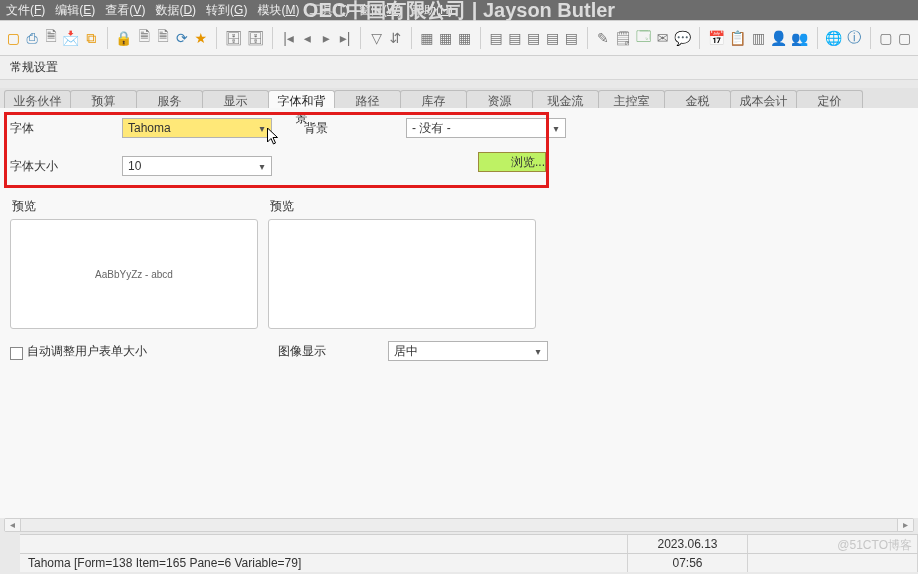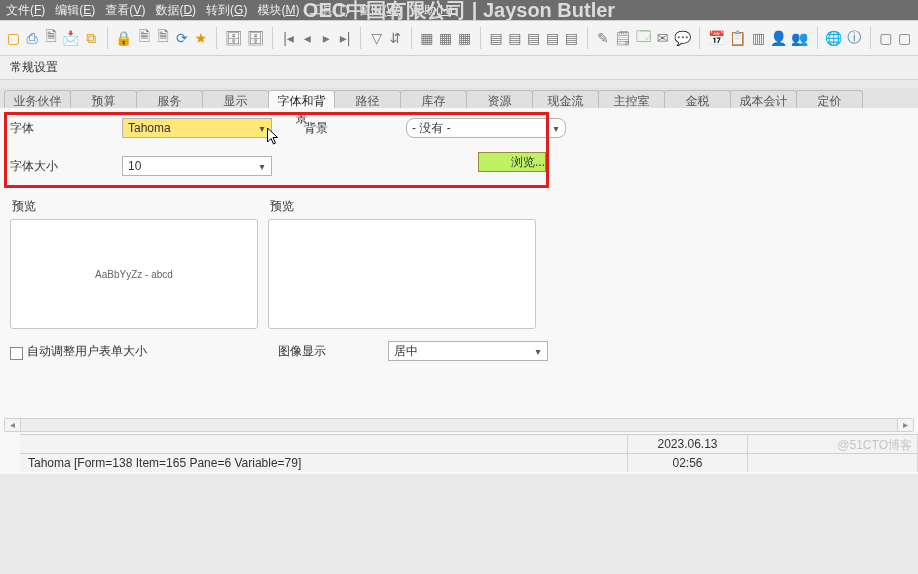--- a/index.html
+++ b/index.html
@@ -1,17 +1,17 @@
 <!DOCTYPE html>
 <html><head>
 <meta charset="utf-8">
 <style>
   * { box-sizing: border-box; }
   html, body { margin:0; padding:0; font-family: Tahoma, Arial, sans-serif; font-size:12px; color:#333; background:#e9e9e9; }
-  .app { width:918px; height:474px; position:relative; overflow:hidden; }
+  .app { width:918px; height:574px; position:relative; overflow:hidden; }
   .menubar { background:#6d6d6d; color:#eee; height:20px; display:flex; align-items:center; padding:0 6px; font-size:12px; }
   .menubar .menu-item { margin-right:10px; cursor:default; }
   .menubar .u { text-decoration:underline; }
   .menubar .title-center { position:absolute; left:50%; transform:translateX(-50%); color:#dcdcdc; font-weight:bold; font-size:20px; white-space:nowrap; }
   .toolbar { background:#f4f4f4; height:36px; border-bottom:1px solid #cfcfcf; border-top:1px solid #cfcfcf; display:flex; align-items:center; padding:0 6px; gap:4px; }
   .tbtn { width:20px; height:20px; display:flex; align-items:center; justify-content:center; color:#777; font-size:14px; }
   .tbtn.orange { color:#e69500; }
   .tbtn.blue { color:#3b7fb3; }
   .tbtn.green { color:#4e9a4e; }
   .tsep { width:1px; height:22px; background:#d0d0d0; margin:0 4px; }
@@ -147,21 +147,21 @@
         <div class="combo yellow">
           <span>Tahoma</span>
           <span class="caret">▾</span>
           <div class="cursor">
             <svg viewBox="0 0 12 18">
                 <path d="M0 0 L0 14 L3.5 10.5 L6 16 L8 15 L5.5 9.5 L10 9.5 Z" fill="#fff" stroke="#000" stroke-width="1"></path>
               </svg>
           </div>
         </div>
         <span class="lbl" style="width:auto; margin-left:20px; margin-right:66px;">背景</span>
-        <div class="combo" style="width:160px;border-radius:8px;">
+        <div class="combo" style="width:160px;">
           <span>- 没有 -</span>
           <span class="caret">▾</span>
         </div>
       </div>
 
       <div class="btn-browse">浏览...</div>
 
       <div class="row" style="margin-top:18px;">
         <span class="lbl">字体大小</span>
         <div class="combo">
@@ -203,19 +203,19 @@
   </div>
 
   <div class="statusbars">
     <div class="status-row">
       <div class="status-cell sc-wide"></div>
       <div class="status-cell sc-mid">2023.06.13</div>
       <div class="status-cell sc-right"></div>
     </div>
     <div class="status-row">
       <div class="status-cell sc-wide">Tahoma [Form=138 Item=165 Pane=6 Variable=79]</div>
-      <div class="status-cell sc-mid">02:56</div>
+      <div class="status-cell sc-mid">07:56</div>
       <div class="status-cell sc-right"></div>
     </div>
   </div>
 
   <div class="watermark">@51CTO博客</div>
 </div>
 
 </body></html>

